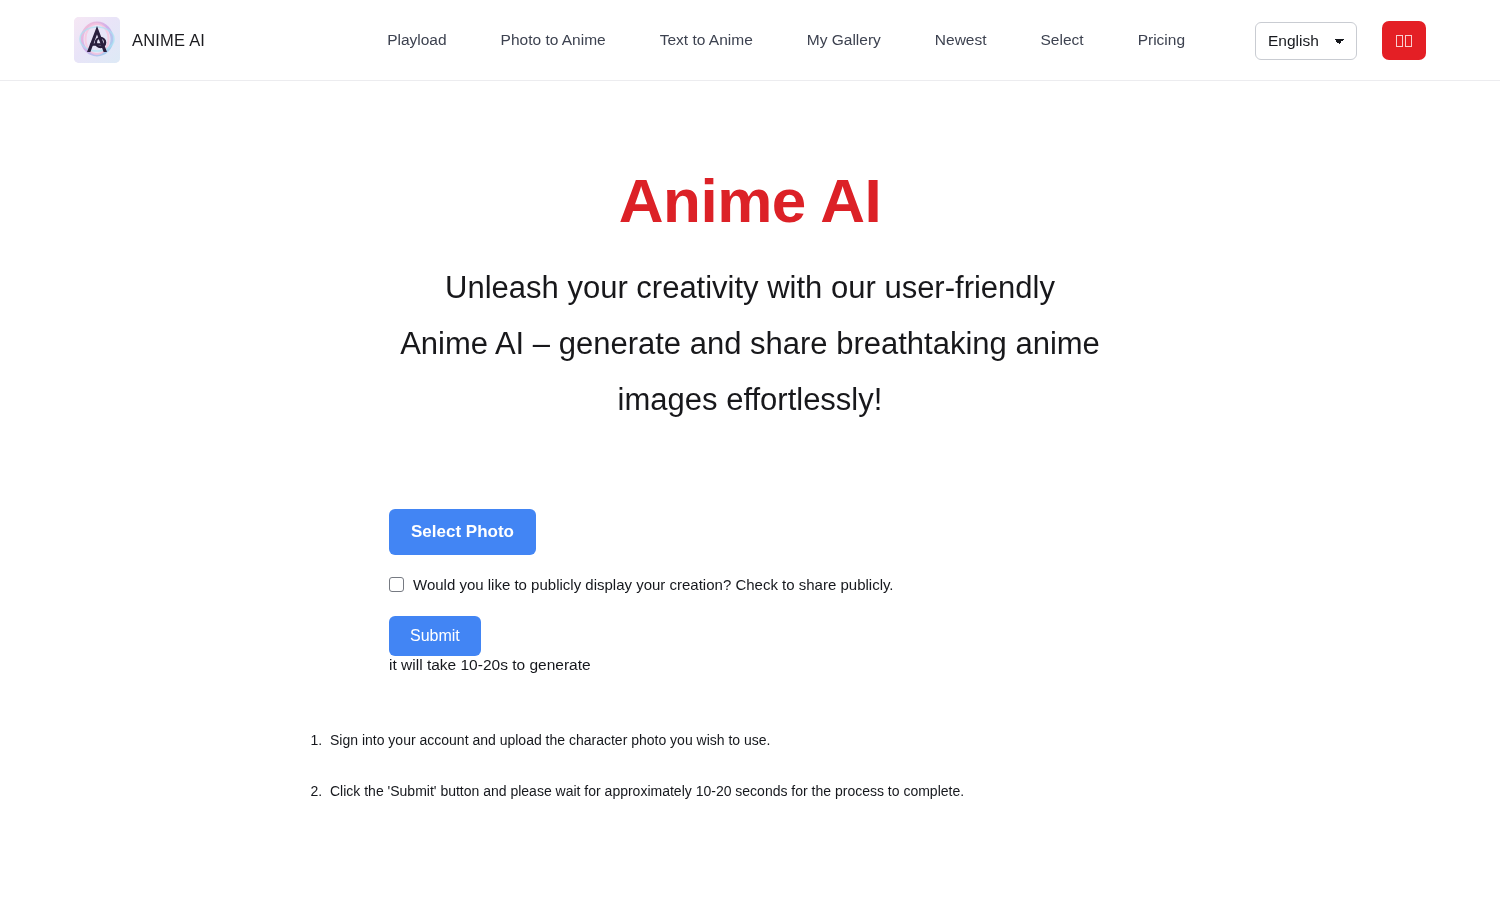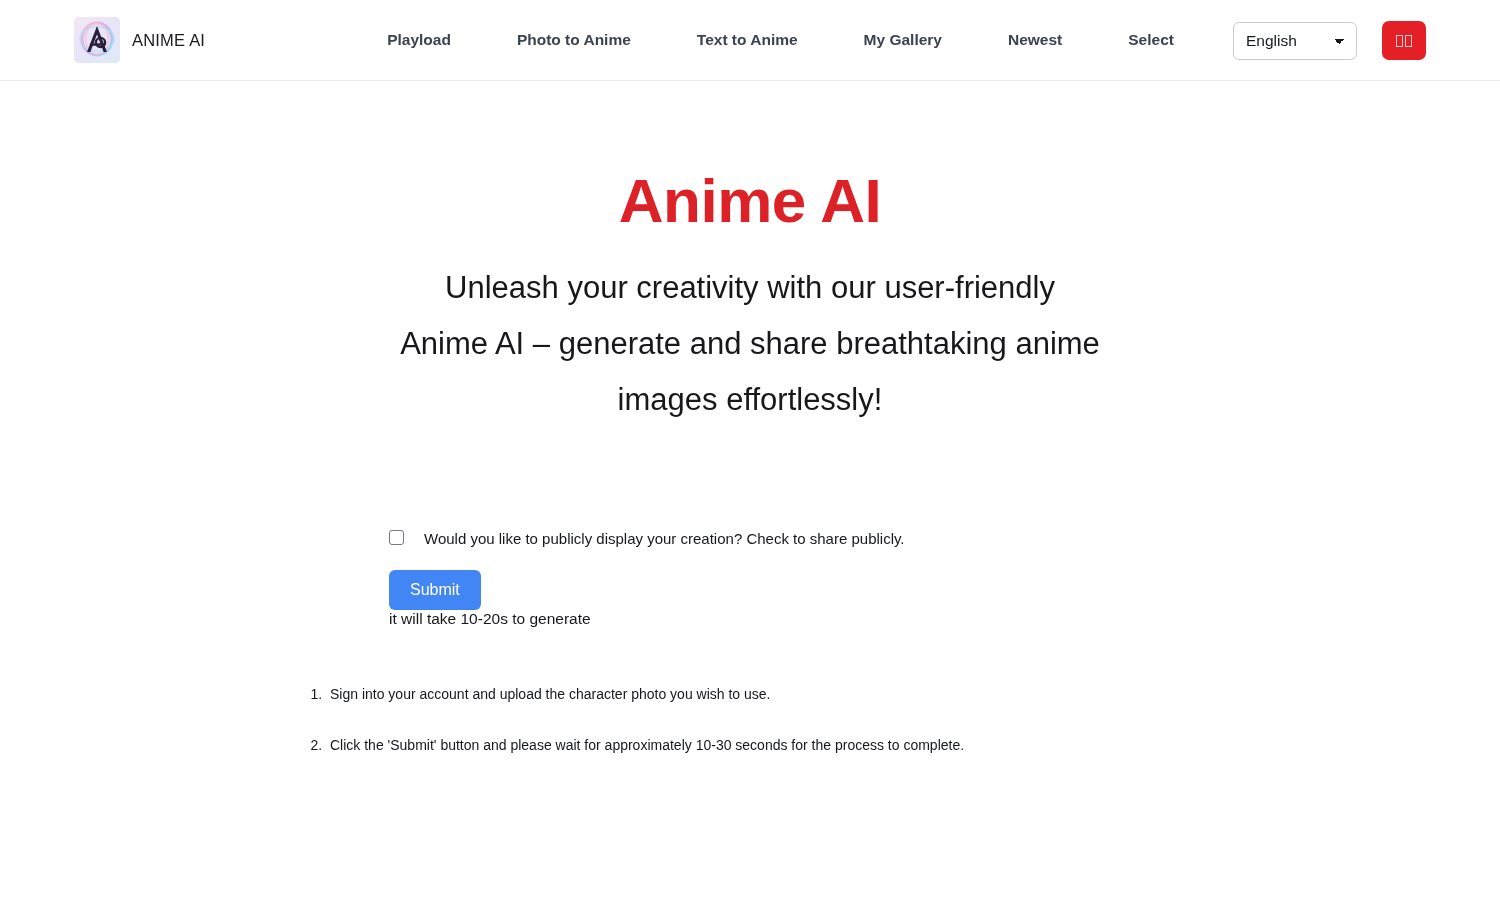--- a/index.html
+++ b/index.html
@@ -43,22 +43,21 @@
     font-size: 16.5px;
     color: #1b1b1f;
     letter-spacing: 0.2px;
     white-space: nowrap;
   }
 
   .nav {
     display: flex;
     align-items: flex-end;
     margin-left: 182px;
-    gap: 12px;
-    font-weight: bold;
+    gap: 0px;
   }
   .nav-link {
     font-size: 15.5px;
     color: #3d4250;
     text-decoration: none;
     white-space: nowrap;
     padding: 6px 0;
     margin: 0 27px;
   }
   .nav-link:first-child { margin-left: 0; }
@@ -76,21 +75,21 @@
   .lang-select {
     appearance: none;
     -webkit-appearance: none;
     font-family: "Liberation Sans", sans-serif;
     font-size: 15.5px;
     color: #16181d;
     background-color: #ffffff;
     border: 1px solid #c9ccd2;
     border-radius: 6px;
     height: 38px;
-    width: 124px;
+    width: 102px;
     padding: 0 26px 0 12px;
     background-image:
       linear-gradient(45deg, transparent 50%, #16181d 50%),
       linear-gradient(135deg, #16181d 50%, transparent 50%);
     background-position:
       calc(100% - 17px) 16px,
       calc(100% - 12px) 16px;
     background-size: 5px 5px, 5px 5px;
     background-repeat: no-repeat;
   }
@@ -158,23 +157,23 @@
   }
   .select-photo {
     font-size: 17px;
     font-weight: bold;
     padding: 13px 22px;
     margin-top: 0;
   }
 
   .check-row {
     display: flex;
-    align-items: flex-start;
+    align-items: center;
     margin-top: 21px;
-    gap: 20px;
+    gap: 9px;
   }
   .check-row input[type=checkbox] {
     appearance: none;
     -webkit-appearance: none;
     width: 15px; height: 15px;
     border: 1.4px solid #767a82;
     border-radius: 3px;
     background: #ffffff;
     margin: 0;
     cursor: pointer;
@@ -275,29 +274,30 @@
 
 <div class="hero">
   <h1 class="hero-title">Anime AI</h1>
   <p class="hero-sub">Unleash your creativity with our user-friendly Anime AI – generate and share breathtaking anime images effortlessly!</p>
 </div>
 
 <div class="form-area">
 
   <div class="preview-gap"></div>
 
+  <button class="btn-blue select-photo">Select Photo</button>
 
   <div class="check-row">
     <input type="checkbox" style="">
     <span class="check-label">Would you like to publicly display your creation? Check to share publicly.</span>
   </div>
 
   <button class="btn-blue submit-btn">Submit</button>
 
   <div class="note">it will take 10-20s to generate</div>
 </div>
 
 <div class="howto">
   <ol class="howto-list">
     <li>Sign into your account and upload the character photo you wish to use.</li>
-    <li>Click the 'Submit' button and please wait for approximately 10-30 seconds for the process to complete.</li>
+    <li>Click the 'Submit' button and please wait for approximately 10-20 seconds for the process to complete.</li>
   </ol>
 </div>
 
 </body></html>

